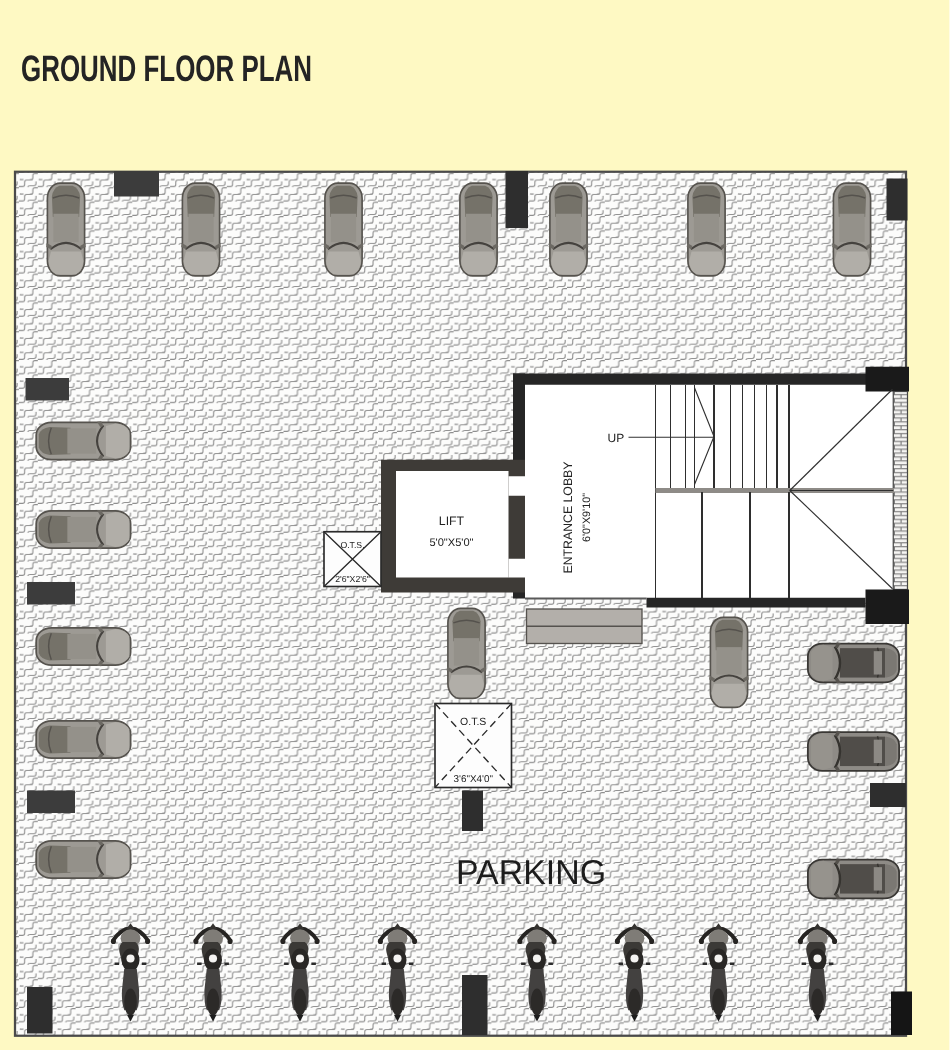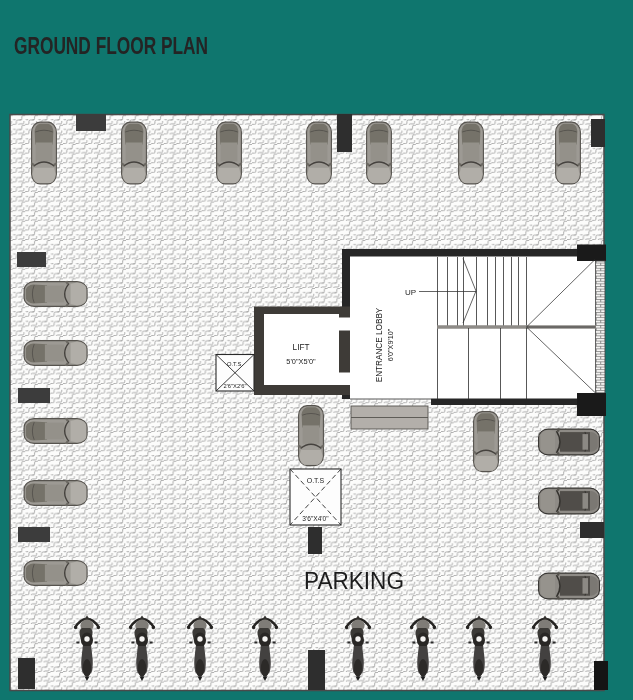--- a/index.html
+++ b/index.html
@@ -1,16 +1,16 @@
 <!DOCTYPE html>
 <html><head>
 <meta charset="utf-8">
 <style>
 html,body{margin:0;padding:0;background:#ffffff;}
-#page{position:relative;width:633px;height:700px;background:#0f766e;overflow:hidden;
+#page{position:relative;width:633px;height:700px;background:#fef9c3;overflow:hidden;
 font-family:"Liberation Sans", sans-serif;}
 svg text{font-family:"Liberation Sans", sans-serif;}
 </style>
 </head>
 <body>
 <div id="page">
 <svg width="633" height="700" viewBox="0 0 633 700">
 <defs>
   <pattern id="pv" width="12.6" height="9.6" patternUnits="userSpaceOnUse">
     <rect width="12.6" height="9.6" fill="#fcfcfb"></rect>

